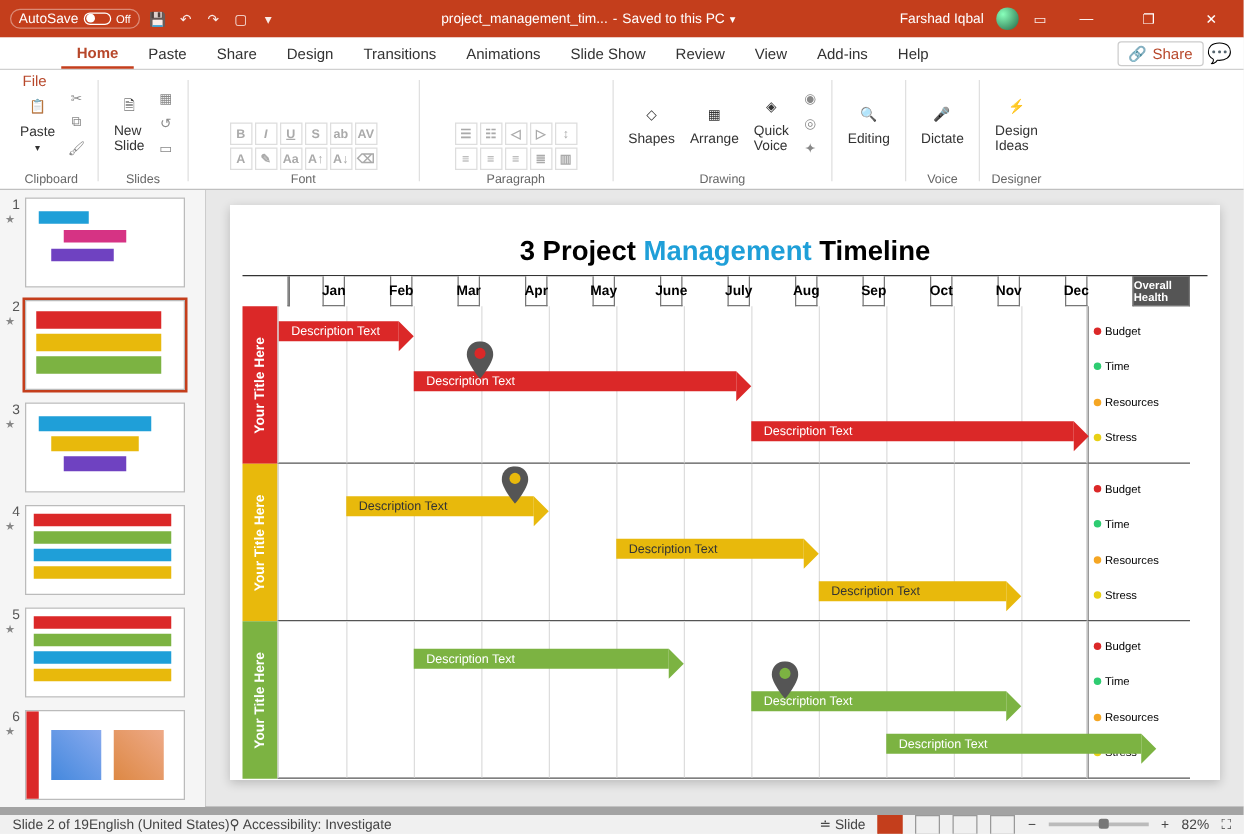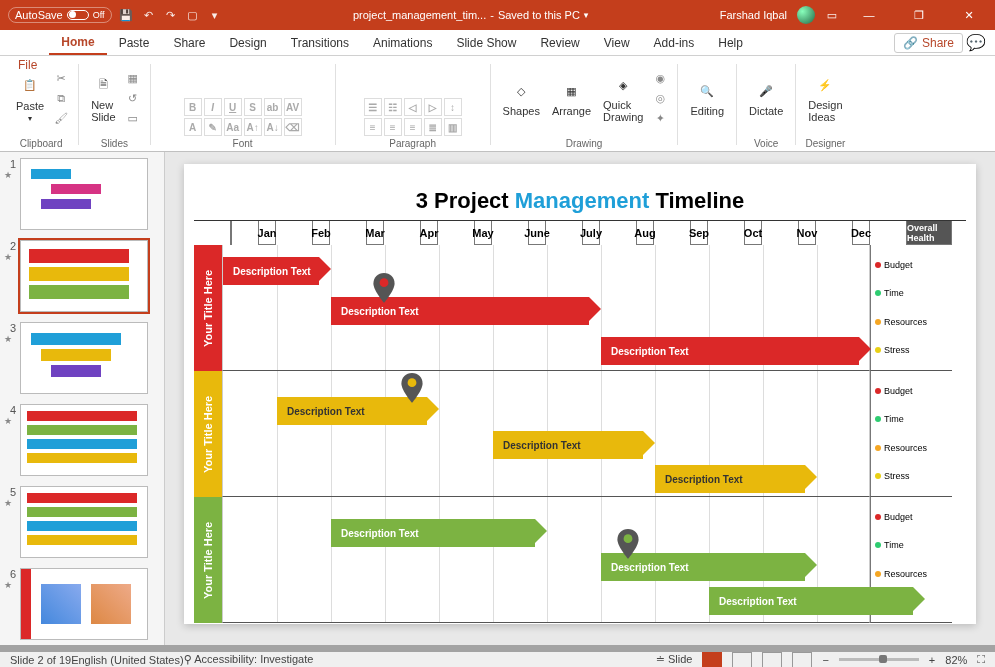--- a/index.html
+++ b/index.html
@@ -58,21 +58,21 @@
 .hdr-cell { border: 1px solid #777; border-top: none; background: #fff; display:flex; align-items:center; justify-content:center; font-size:11px; font-weight:bold;margin-left:36px; }
 .hdr-cell.corner { background: #d0d0d0; }
 .hdr-cell.health { background:#555; color:#fff; font-size:9px; }
 .row-title { writing-mode: vertical-rl; transform: rotate(180deg); color: #fff; display:flex; align-items:center; justify-content:center; font-size:11px; font-weight:bold; }
 .row-title.red { background:#db2828; }
 .row-title.yellow { background:#e8b90c; }
 .row-title.green { background:#7cb342; }
 .month-cell { border-left: 1px solid #ccc; border-bottom: 1px solid #555; position:relative; }
 .health-cell { border-left:1px solid #777; border-bottom:1px solid #555; padding:6px 4px; display:flex; flex-direction:column; justify-content:space-around; font-size:9px; }
 .dot { width:6px; height:6px; border-radius:50%; display:inline-block; margin-right:3px; }
-.bar { position: absolute; height: 28px; color:#fff; font-size:10px; display:flex; align-items:center; padding-left:10px; font-weight:bold; z-index:1; }
+.bar { position: absolute; height: 16px; color:#fff; font-size:10px; display:flex; align-items:center; padding-left:10px; font-weight:normal; z-index:1; }
 .bar::after { content:""; position:absolute; right:-12px; top:0; border-left:12px solid var(--c); border-top:12px solid transparent; border-bottom:12px solid transparent; }
 .bar.red { background:#db2828; --c:#db2828; }
 .bar.yellow { background:#e8b90c; color:#333; --c:#e8b90c; }
 .bar.green { background:#7cb342; --c:#7cb342; }
 .pin { position:absolute; width:22px; height:30px; z-index:3; }
 .pin svg { width:100%; height:100%; }
 
 
 .statusbar { height: 22px; background: #f0f0f0; border-top: 7px solid #a3a3a3; display: flex; align-items: center; font-size: 11px; padding: 4px 10px; color:#444; }
 .statusbar .right { margin-left: auto; display:flex; align-items:center; gap:10px; }
@@ -218,21 +218,21 @@
           <div class="ico">◇</div>
           <span>Shapes</span>
         </div>
       <div class="big-btn">
           <div class="ico">▦</div>
           <span>Arrange</span>
         </div>
       <div class="big-btn">
           <div class="ico">◈</div>
           <span style="white-space:pre-line;">Quick
-Drawing</span>
+Voice</span>
         </div>
       <div class="mini-col">
         <div class="mini-btn">◉</div>
         <div class="mini-btn">◎</div>
         <div class="mini-btn">✦</div>
       </div>
     </div>
     <div class="group-label">Drawing</div>
   </div>
   <div class="divider"></div>

